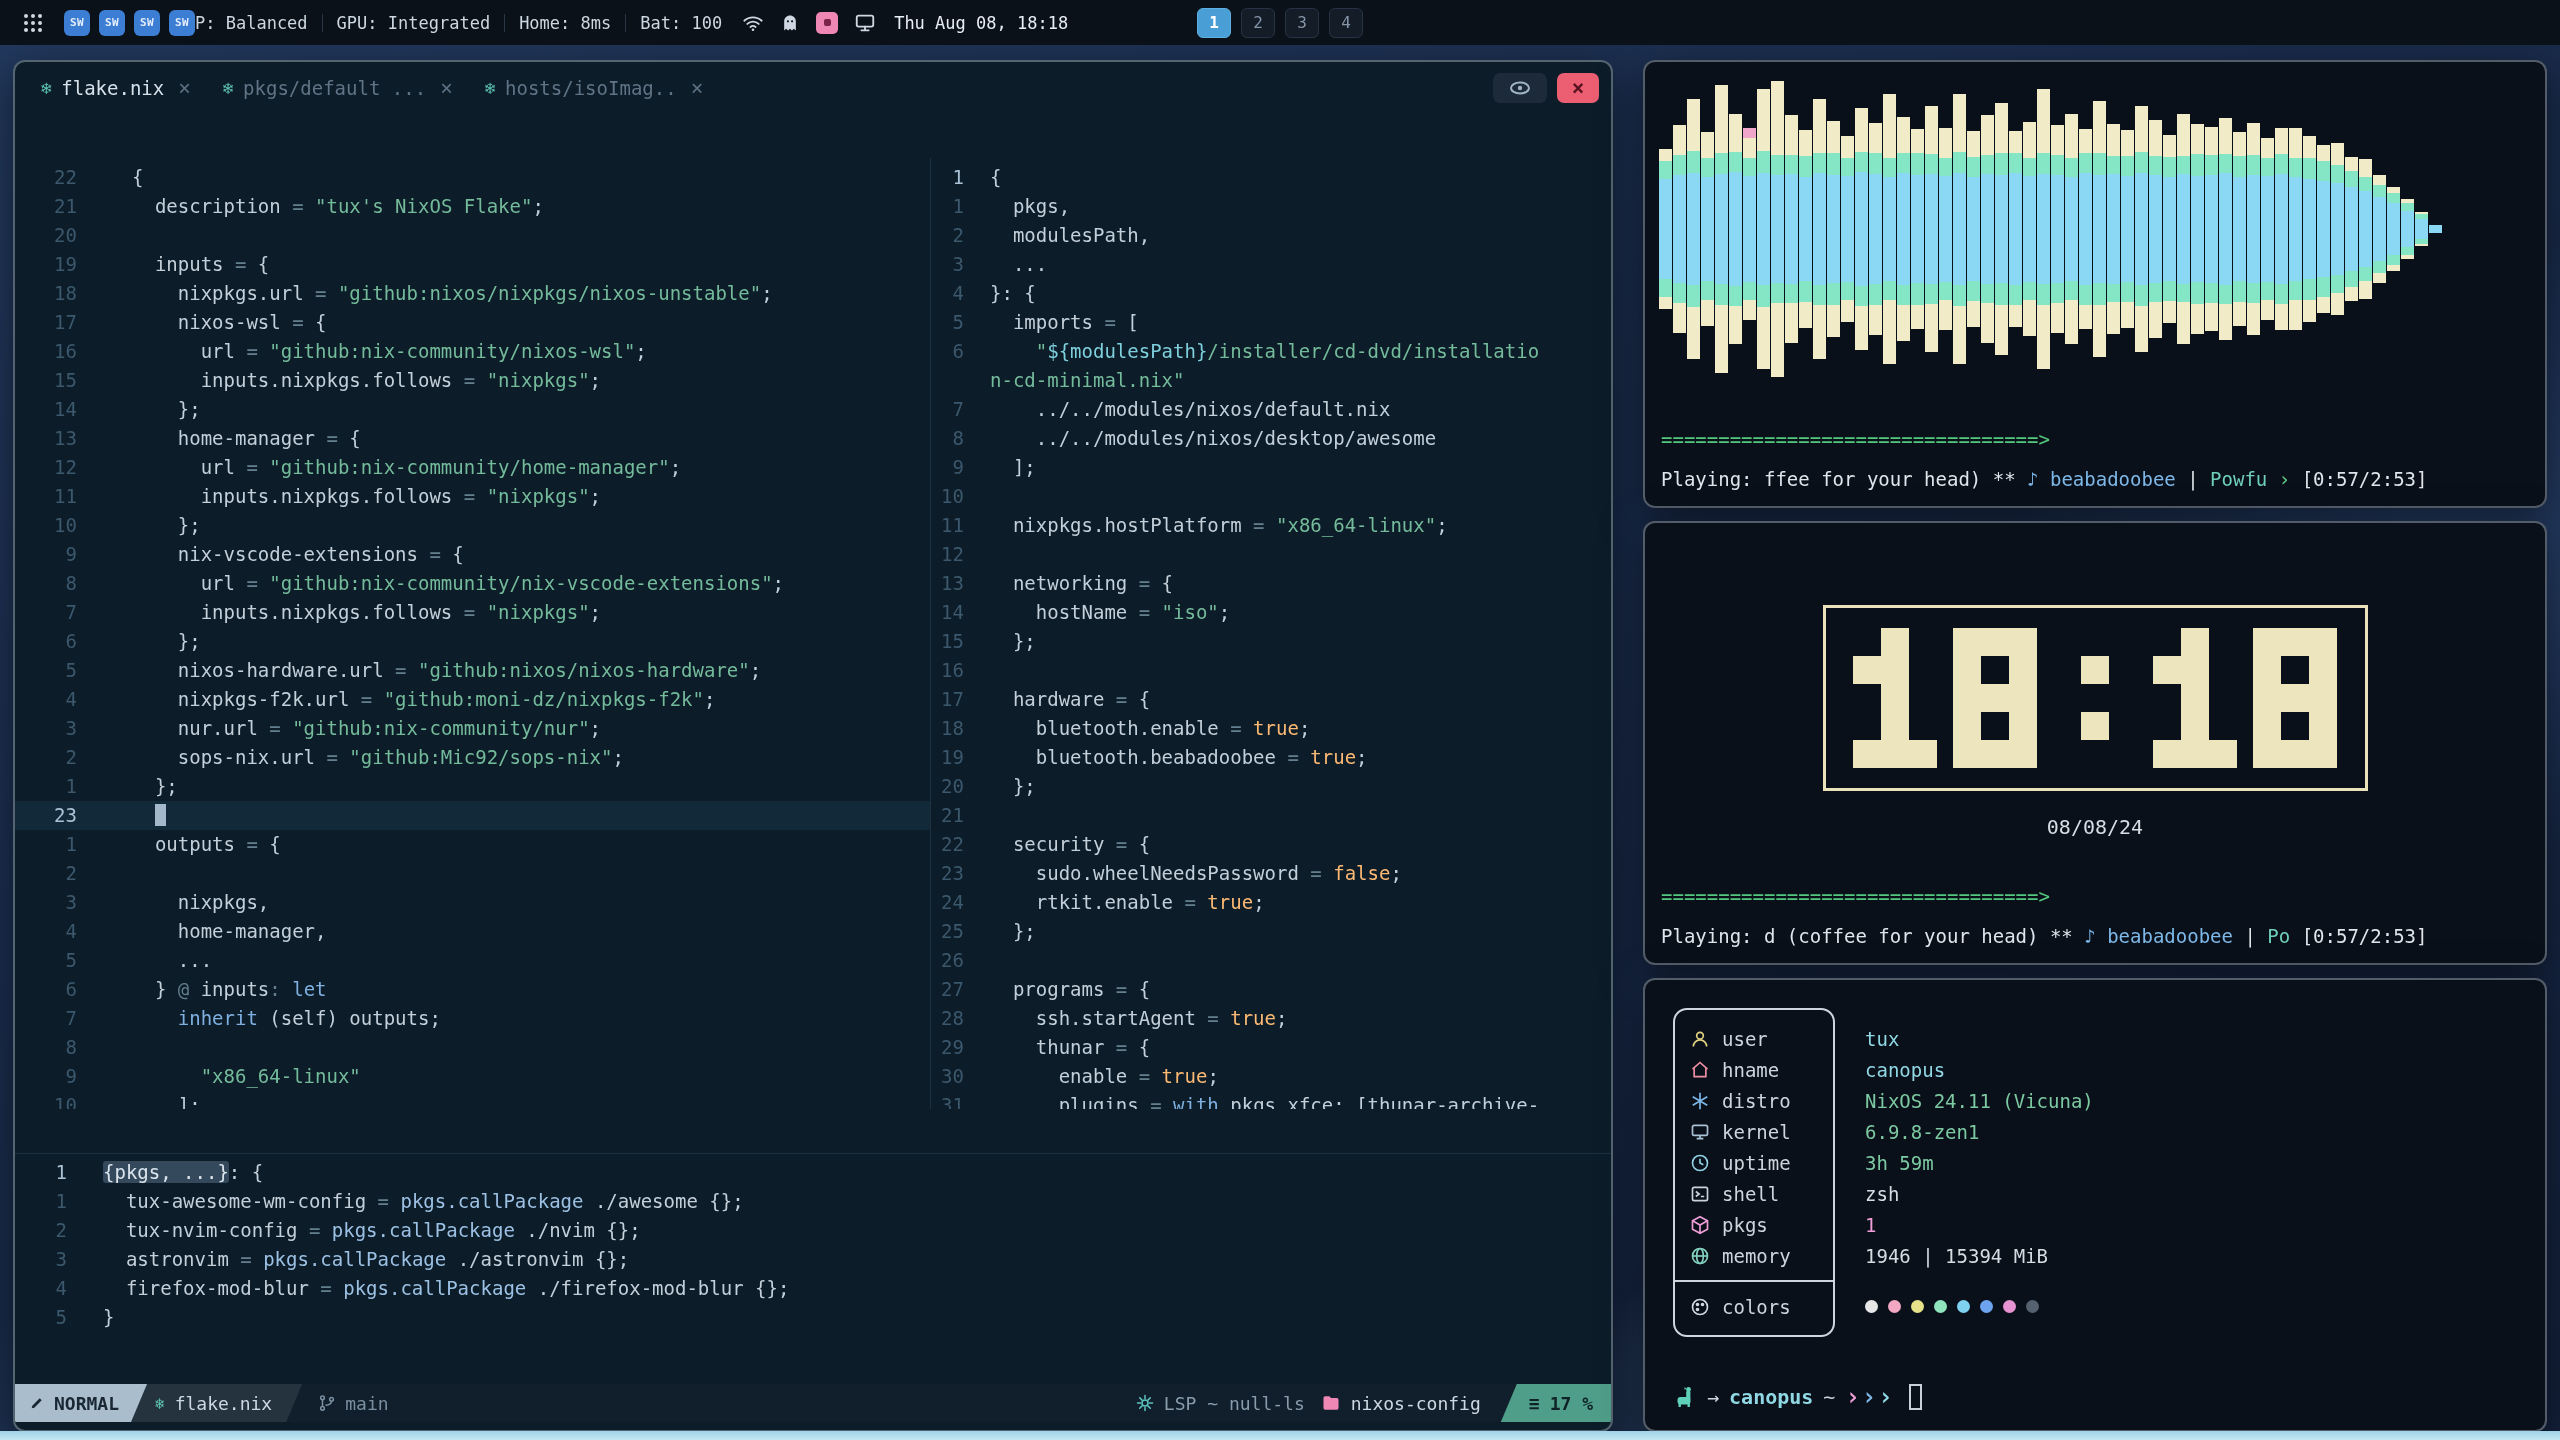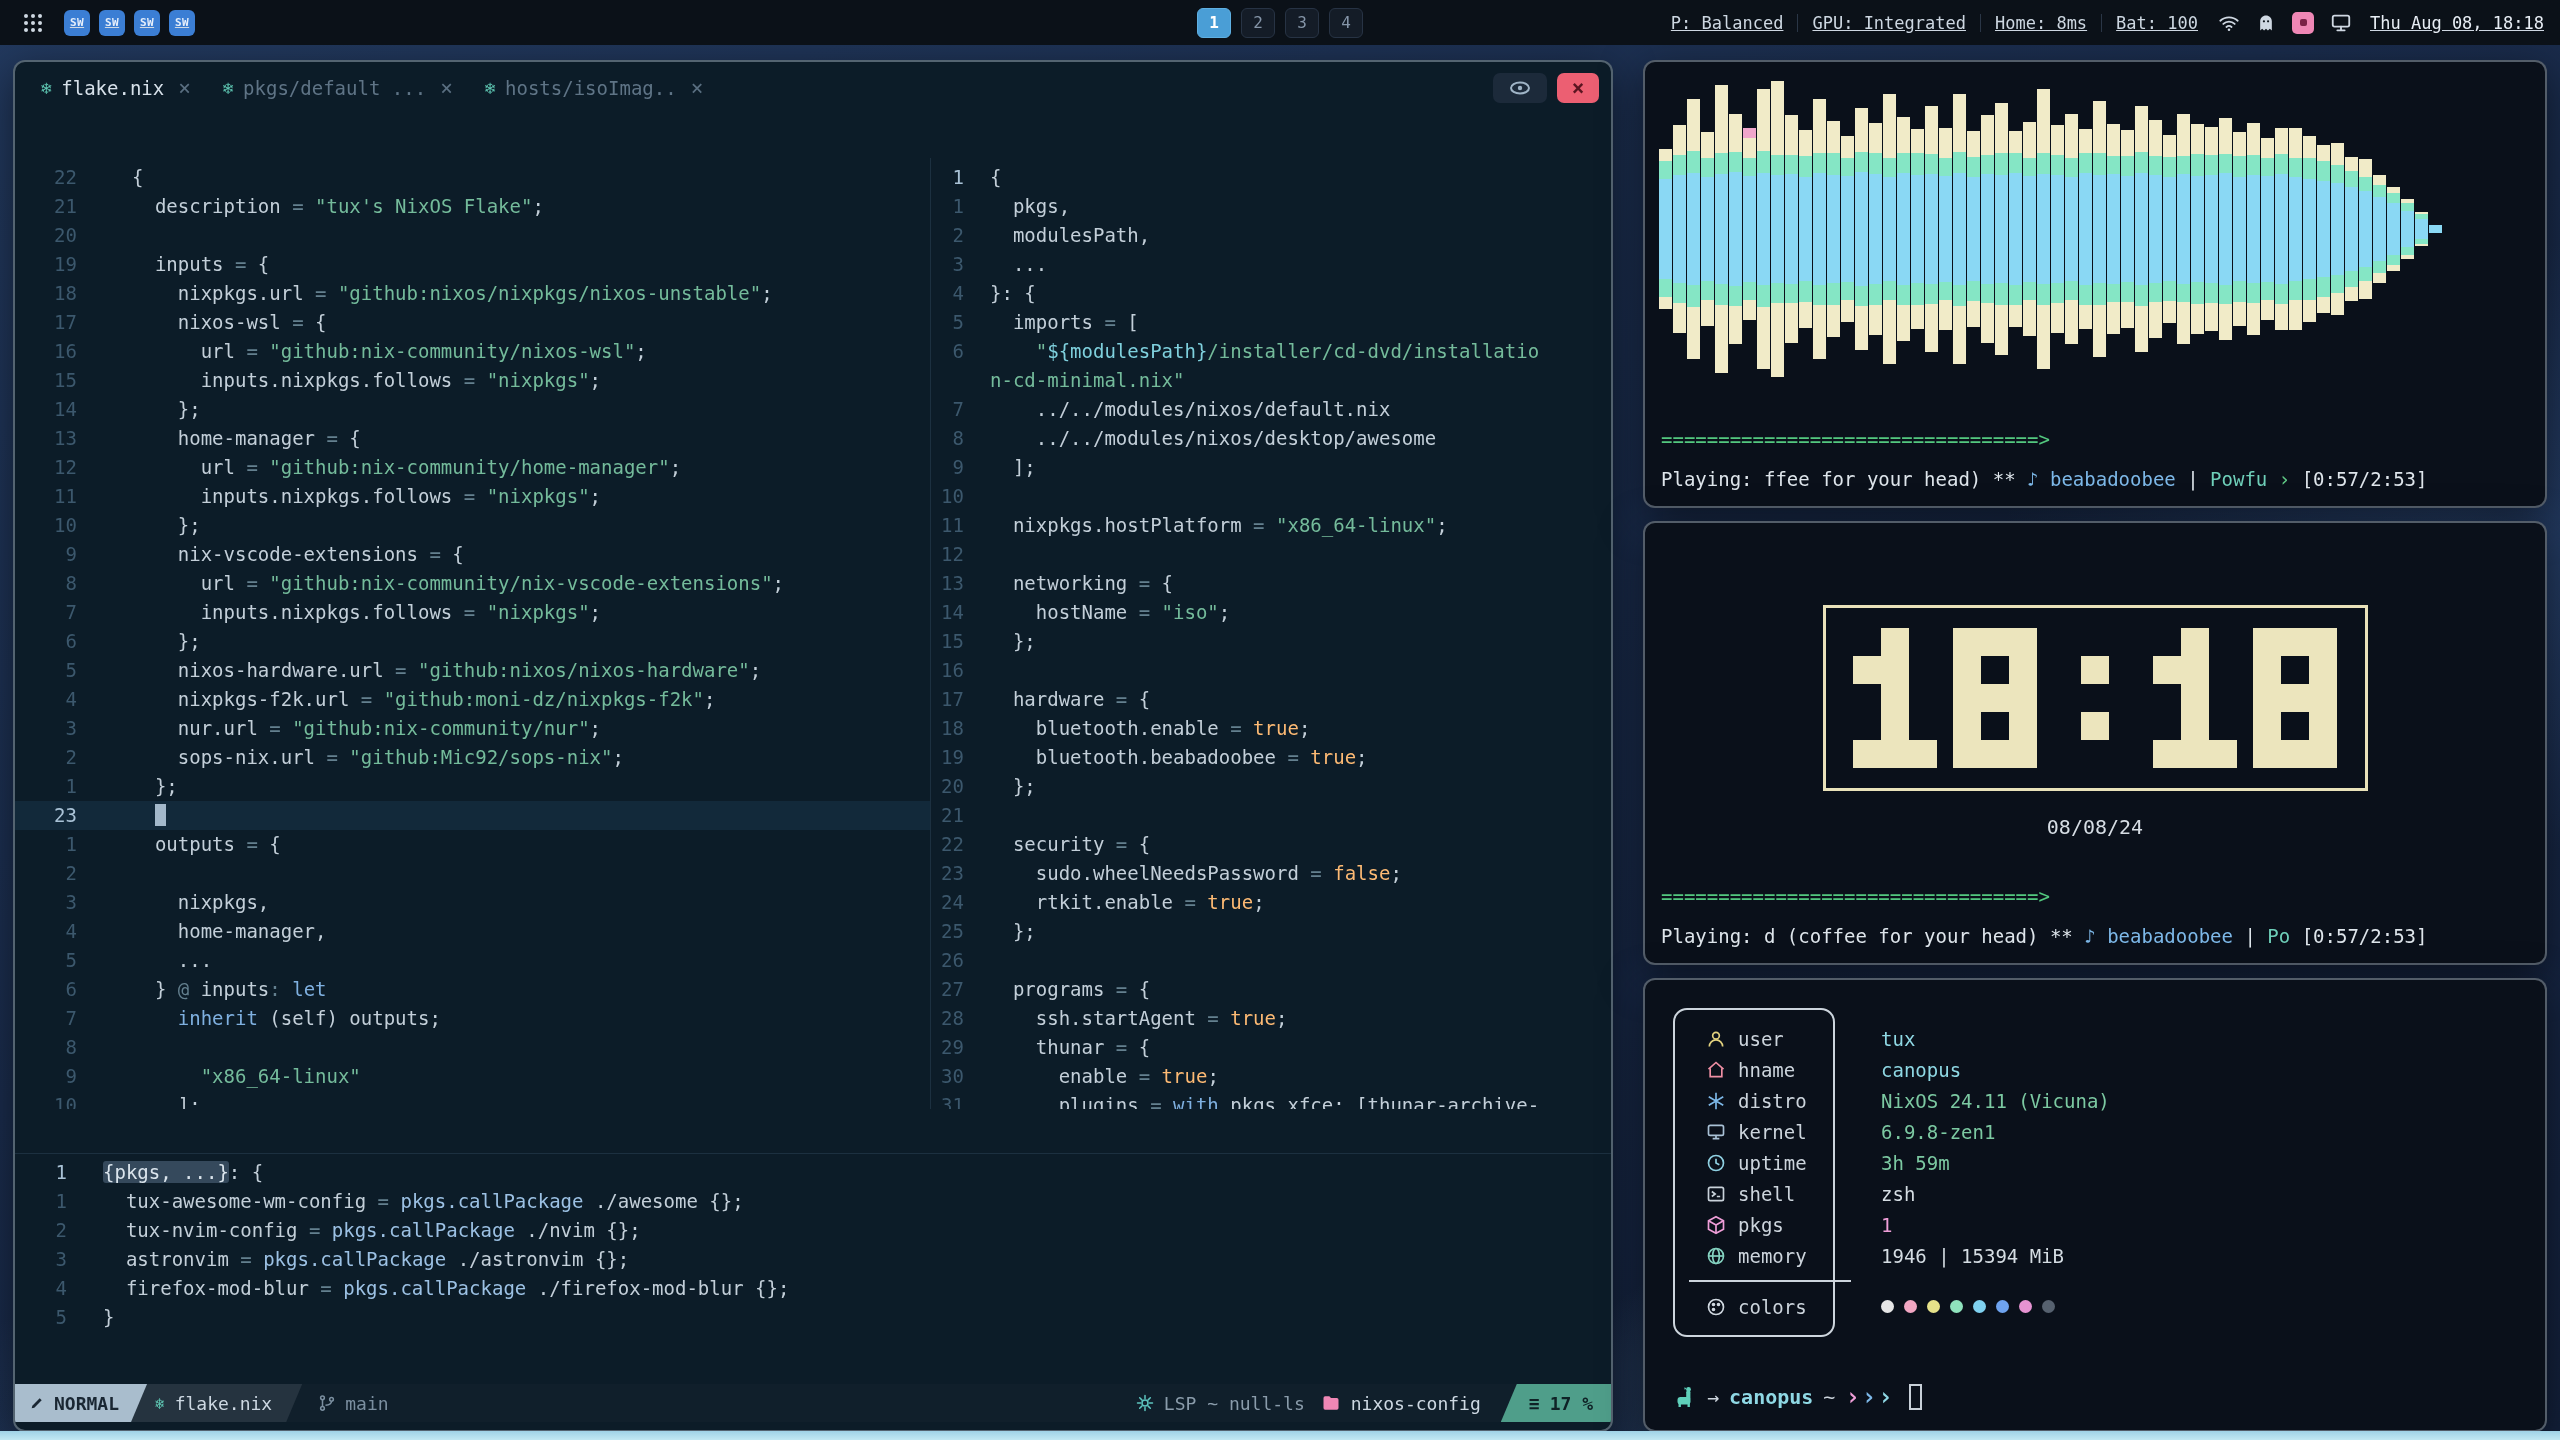--- a/index.html
+++ b/index.html
@@ -10,21 +10,21 @@
       radial-gradient(700px 320px at 78% 97%, rgba(150,210,240,.45), transparent 62%),
       radial-gradient(900px 420px at 18% 102%, rgba(110,170,220,.32), transparent 62%),
       radial-gradient(760px 520px at 96% 38%, rgba(80,130,200,.25), transparent 60%),
       radial-gradient(600px 400px at 45% 60%, rgba(60,100,160,.18), transparent 60%),
       linear-gradient(155deg,#22395e 0%,#1a2c4c 42%,#13203a 100%);
     position:relative;color:#c3cfd9;
   }
   .bottom-strip{position:absolute;left:0;right:0;bottom:0;height:9px;background:linear-gradient(#9fd2e6,#c2e8f3);}
 
   
-  .topbar{position:absolute;left:0;top:0;right:0;height:45px;background:#0b1118;display:flex;align-items:center;justify-content:space-between;padding:0 16px;font-size:17px;color:#cfd8e2;z-index:5;text-decoration:underline;}
+  .topbar{position:absolute;left:0;top:0;right:0;height:45px;background:#0b1118;display:flex;align-items:center;padding:0 16px;font-size:17px;color:#cfd8e2;z-index:5;}
   .tb-left{display:flex;align-items:center;gap:14px;}
   .menu-btn{width:34px;height:34px;display:flex;align-items:center;justify-content:center;border-radius:6px;}
   .tray{display:flex;align-items:center;gap:9px;}
   .tray-icon{width:26px;height:26px;border-radius:6px;background:#3b7ed4;color:#e6effb;font-size:11px;font-weight:bold;display:flex;align-items:center;justify-content:center;letter-spacing:.5px;}
   .tb-center{position:absolute;left:50%;top:0;height:45px;transform:translateX(-50%);display:flex;align-items:center;gap:10px;}
   .ws-btn{min-width:34px;height:30px;padding:0 8px;border-radius:6px;background:#141c27;border:1px solid #273344;color:#8595a8;display:flex;align-items:center;justify-content:center;font-size:16px;}
   .ws-btn.active{background:#4a9ed6;border-color:#5fb0e2;color:#ffffff;font-weight:bold;}
   .tb-right{display:flex;align-items:center;}
   .tb-item{white-space:pre;color:#cdd7e1;}
   .tb-sep{width:1px;height:18px;background:#2a3646;margin:0 14px;}
@@ -97,21 +97,21 @@
   .playing{position:absolute;left:16px;bottom:16px;font-size:19px;white-space:pre;}
   .pl-w{color:#dee5eb;} .pl-blue{color:#7db8e8;} .pl-teal{color:#6fd0ba;} .pl-green{color:#5fc985;}
 
   .clock-box{margin:82px auto 0;width:545px;border:3px solid #e9e2ba;padding:20px 0;display:flex;justify-content:center;gap:16px;}
   .clock-digit{display:grid;grid-template-columns:repeat(3,28px);grid-auto-rows:28px;}
   .cell{width:28px;height:28px;}
   .cell.on{background:#ece5bd;}
   .clock-date{text-align:center;color:#d6dde4;font-size:20px;margin-top:24px;}
 
   .fetch{position:absolute;left:28px;top:28px;right:24px;}
-  .fetch-wrap{position:relative;padding:15px 16px;}
+  .fetch-wrap{position:relative;padding:15px 0;}
   .fetch-border{position:absolute;left:0;top:0;bottom:0;width:162px;border:2px solid #cdd5dd;border-radius:14px;pointer-events:none;}
   .f-row{display:flex;align-items:center;height:31px;}
   .f-left{width:162px;flex:none;display:flex;align-items:center;gap:12px;padding-left:17px;color:#ccd4dc;font-size:19px;}
   .f-left svg{flex:none;}
   .f-val{margin-left:30px;font-size:19px;white-space:pre;}
   .fv-cyan{color:#8fd8e4;} .fv-green{color:#7cc9a2;} .fv-white{color:#d5dde3;} .fv-pink{color:#ef9ed8;}
   .f-div{width:162px;height:2px;background:#cdd5dd;margin:9px 0;}
   .dots{margin-left:30px;display:flex;align-items:center;gap:10px;}
   .dot{width:13px;height:13px;border-radius:50%;display:inline-block;}
   .prompt{position:absolute;left:28px;bottom:20px;display:flex;align-items:center;gap:10px;font-size:20px;}

